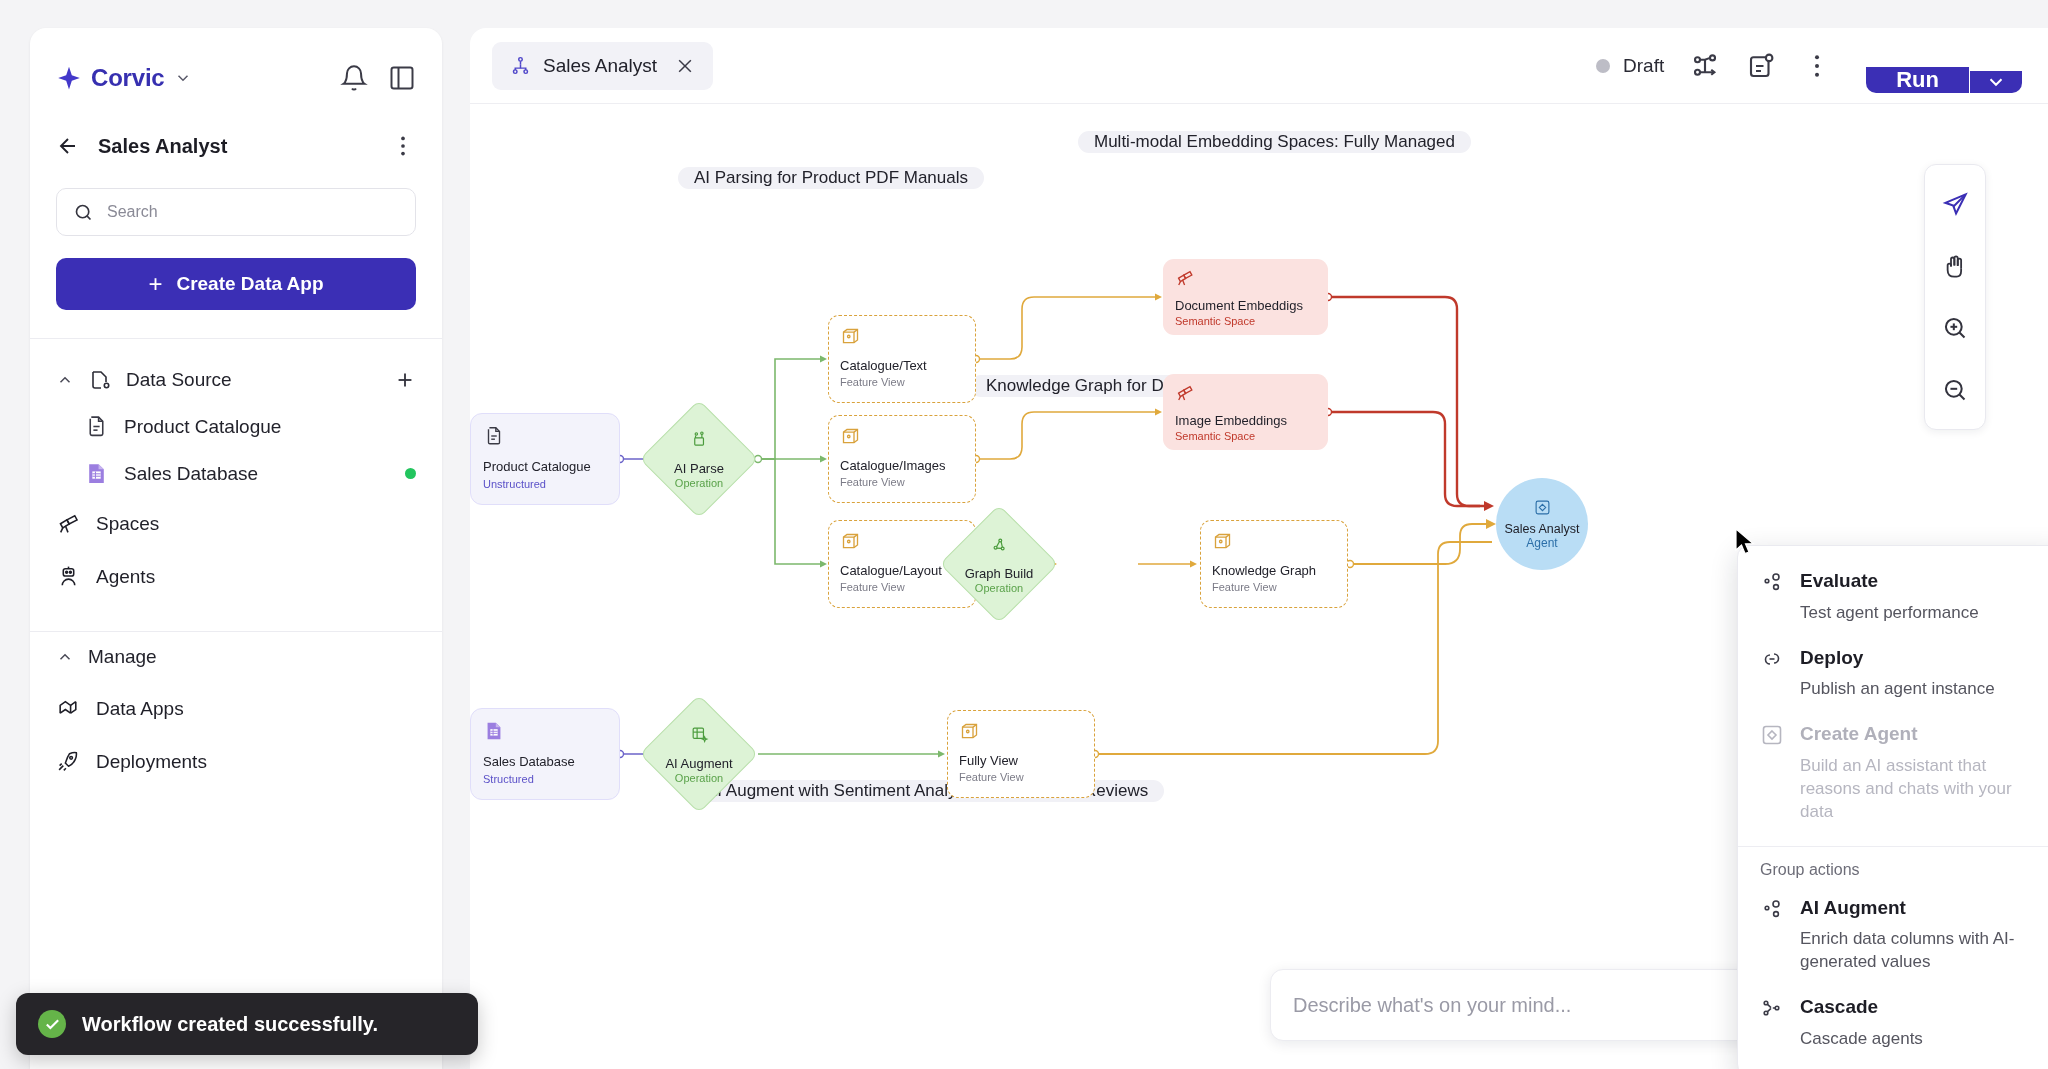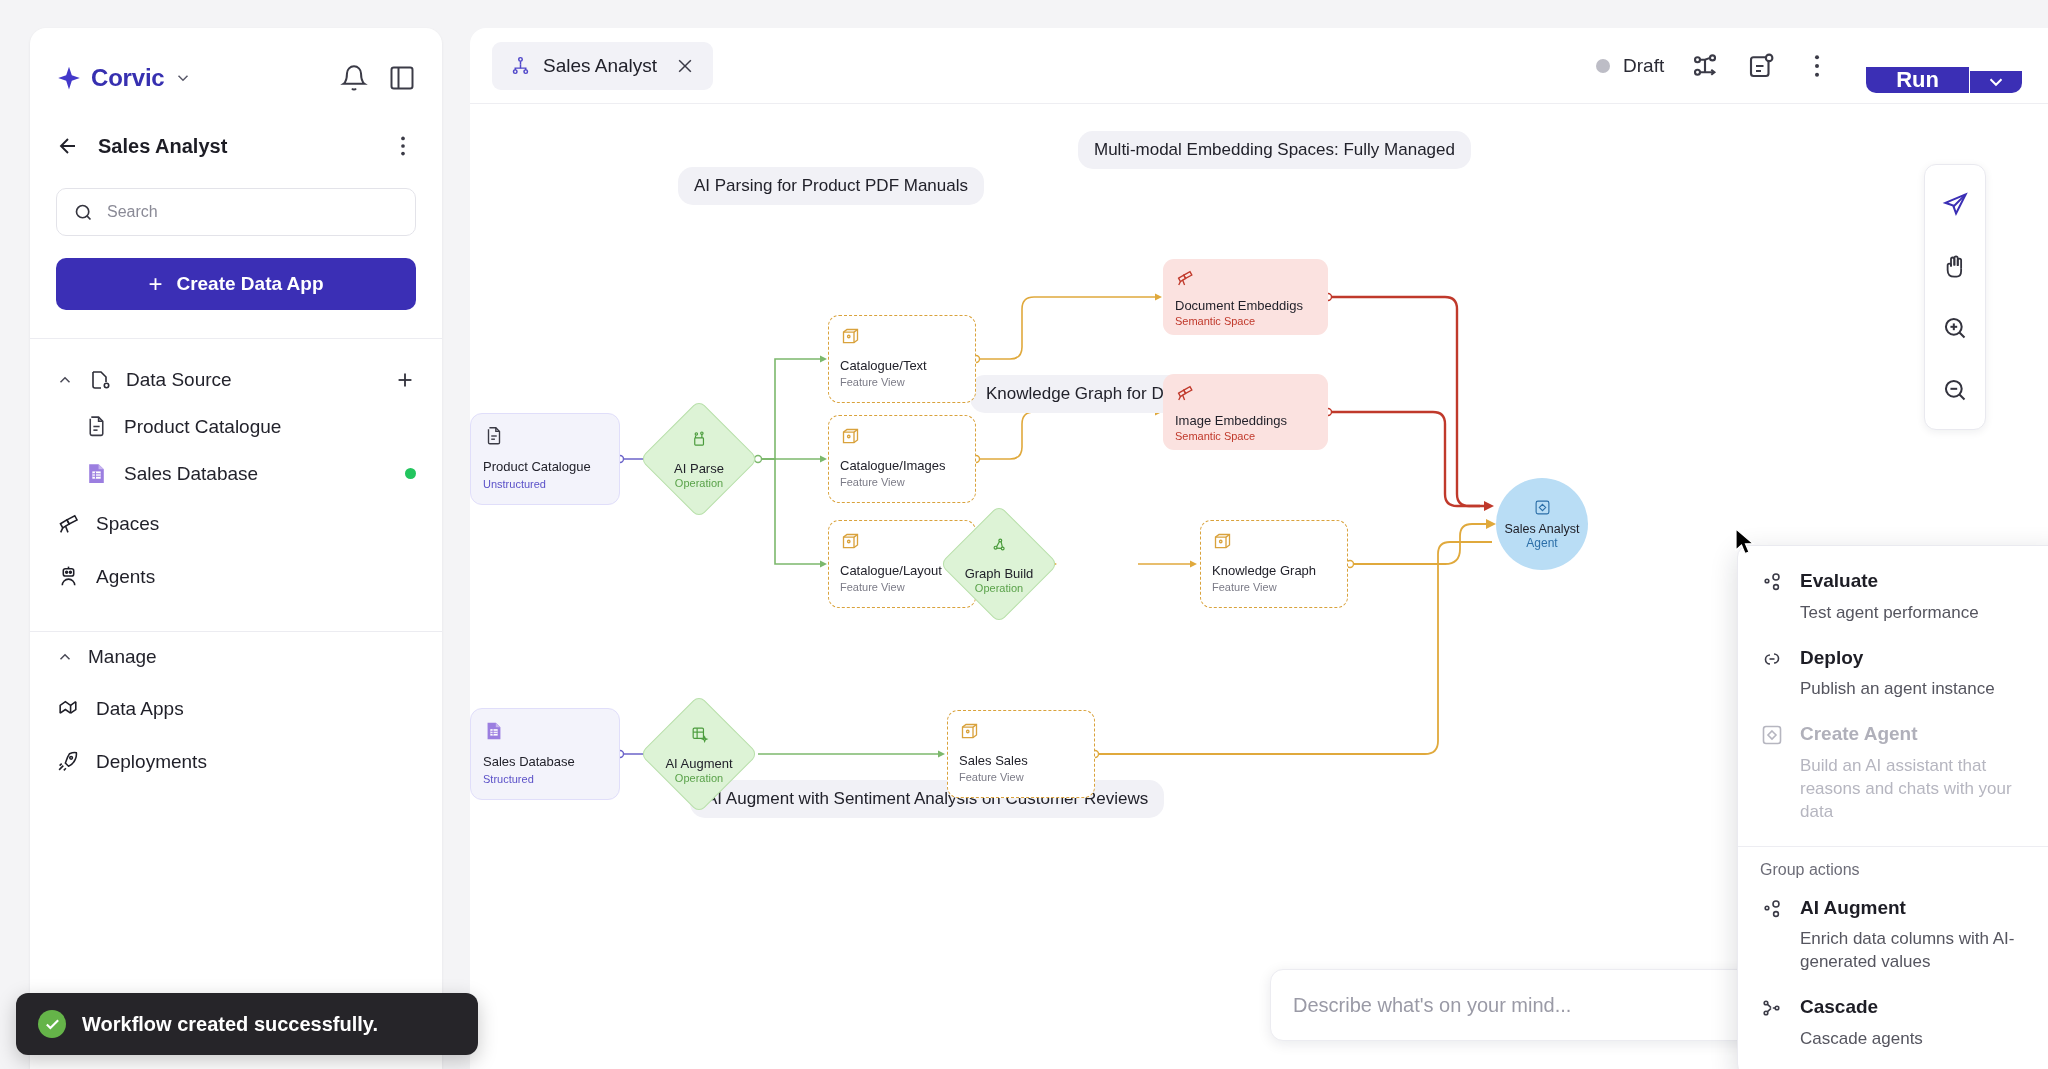--- a/index.html
+++ b/index.html
@@ -159,21 +159,21 @@
   .agent-node {
     width:92px;height:92px;border-radius:50%;background:#b9ddf5;
     display:flex;flex-direction:column;align-items:center;justify-content:center;cursor:pointer;
   }
   .agent-node .aicon { width:17px;height:17px;color:#2c6fa8;margin-bottom:6px; }
   .agent-node .atitle { font-size:12.5px;color:#1d1d25; }
   .agent-node .asub { font-size:12px;color:#2c6fa8; }
 
   .group-label {
     position:absolute; background:#f1f1f6; border-radius:15px;
-    font-size:17px; color:#22222b; padding: 9px 16px; white-space:nowrap;
+    font-size:17px; color:#22222b; padding: 1px 16px; white-space:nowrap;
   }
 
   
   .canvas-tools {
     position:absolute; right: 62px; top: 60px; width:62px;
     background:#fff; border:1px solid #e9e9ef; border-radius:12px;
     box-shadow: 0 2px 8px rgba(16,24,40,.07); padding: 8px 0; z-index:20;
   }
   .ctool { height:62px; display:flex;align-items:center;justify-content:center;cursor:pointer;color:#33333e; }
   .ctool.active { color:#3b2fb5; }
@@ -644,21 +644,21 @@
         </div>
       </div>
 
       <div class="node fv-node" style="left:477px; top:606px;">
         <svg class="nd-icon" viewBox="0 0 24 24" fill="none" stroke="currentColor" stroke-width="1.5">
             <path d="M4 7l4-3h12v12l-4 3H4z"></path>
             <path d="M4 7h12v12"></path>
             <path d="M16 7l4-3"></path>
             <circle cx="10" cy="12" r="1.4"></circle>
           </svg>
-        <div class="nd-title">Sales Sales</div>
+        <div class="nd-title">Fully View</div>
         <div class="nd-sub">Feature View</div>
       </div>
 
       <div class="node agent-node" style="left:1026px; top:374px;">
         <svg class="aicon" viewBox="0 0 24 24" fill="none" stroke="currentColor" stroke-width="1.6">
             <rect x="3" y="3" width="18" height="18" rx="2.5"></rect>
             <path d="M12 7.5 16.5 12 12 16.5 7.5 12z"></path>
           </svg>
         <div class="atitle">Sales Analyst</div>
         <div class="asub">Agent</div>

